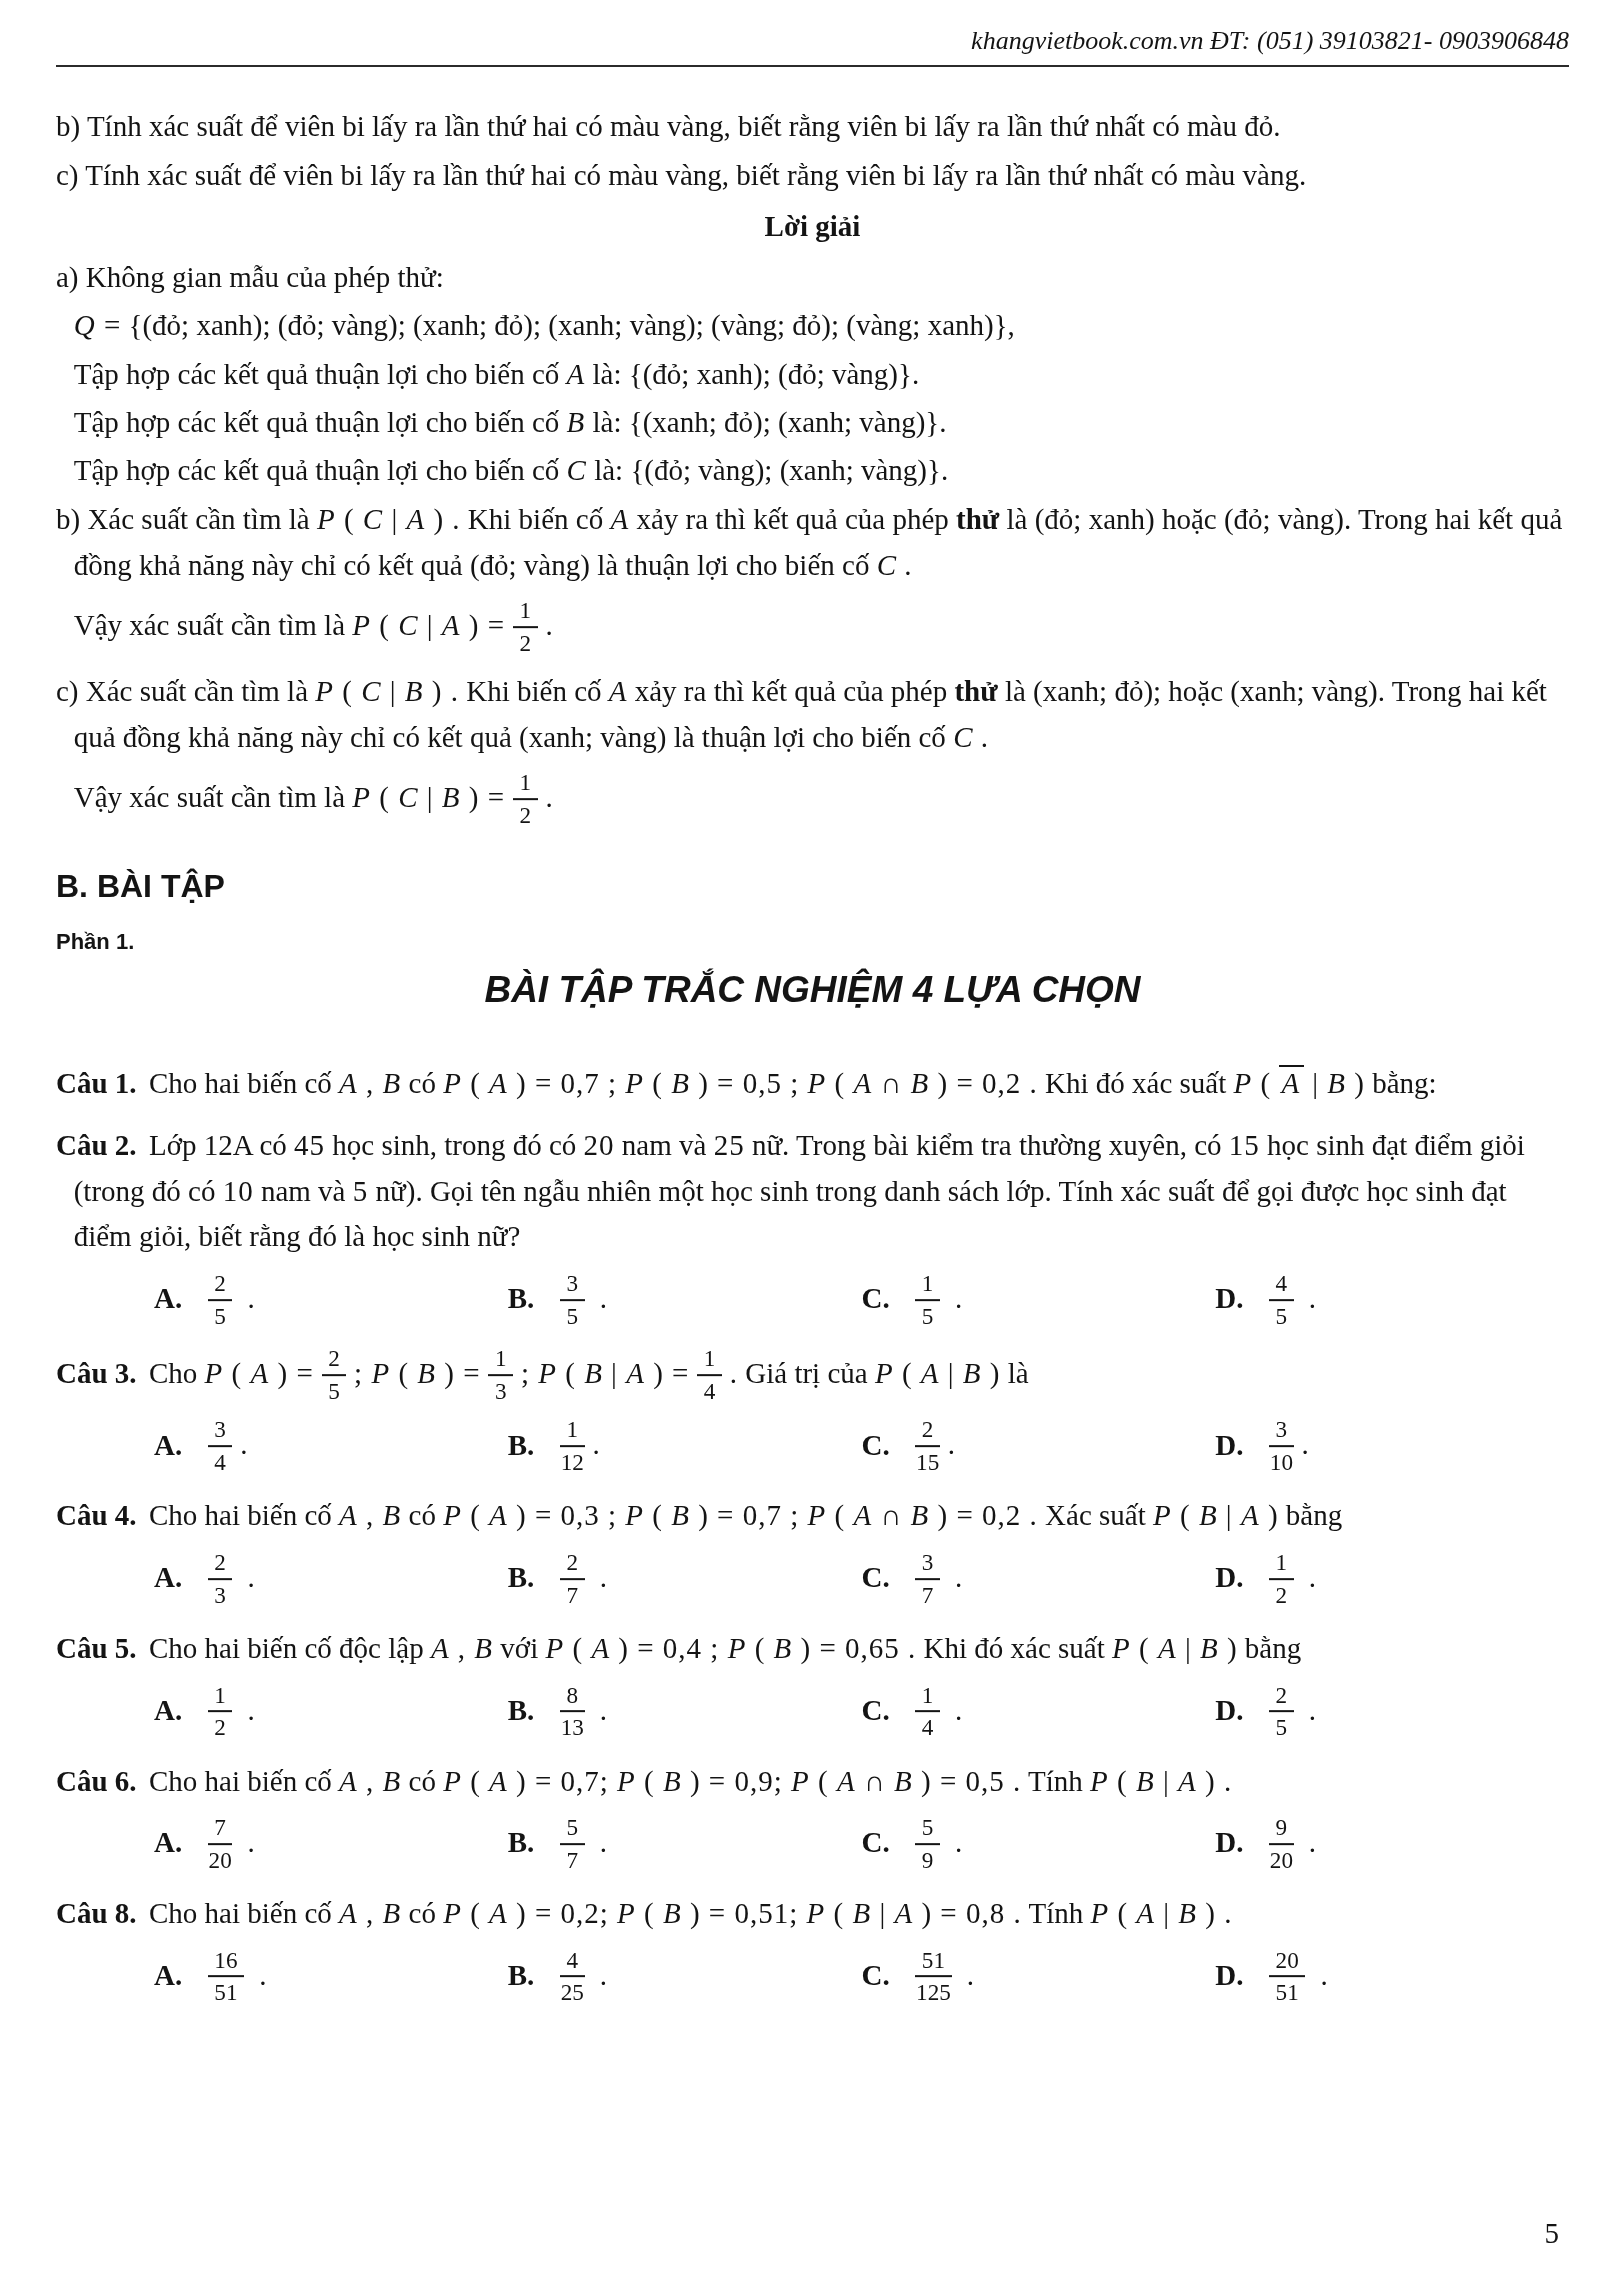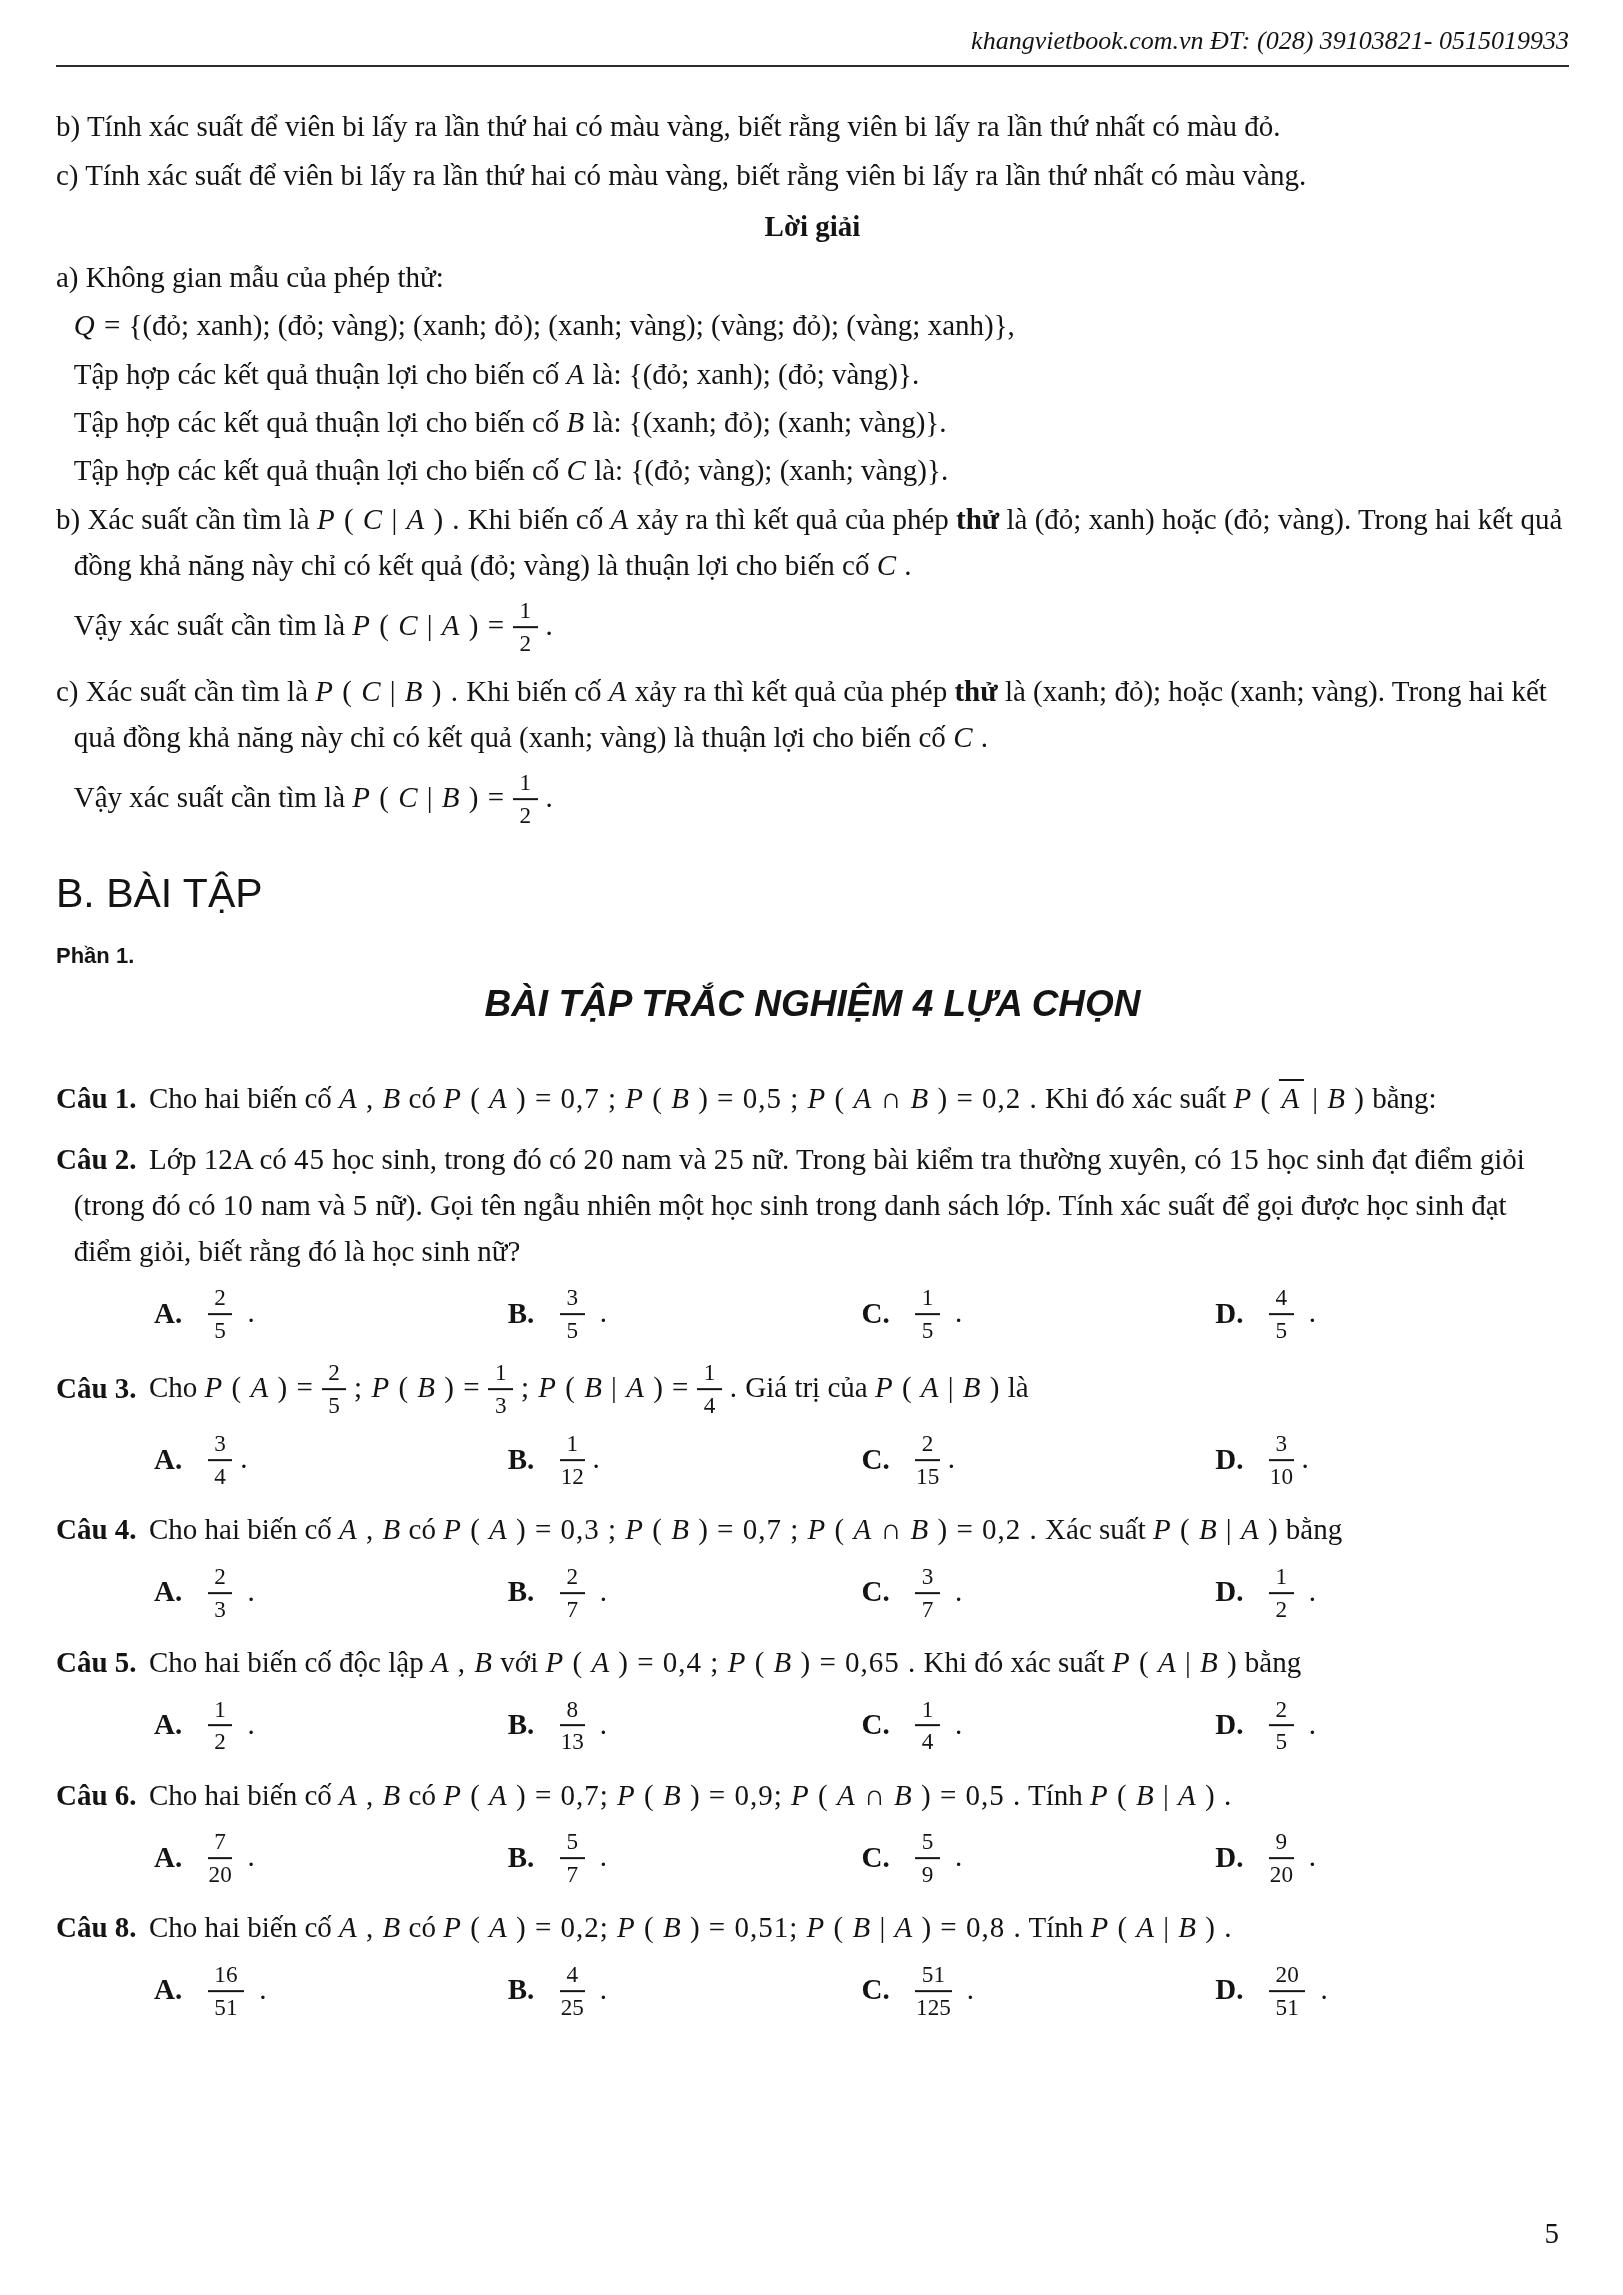--- a/index.html
+++ b/index.html
@@ -27,21 +27,21 @@
     border-top:2px solid #2b2b2b;
     margin:0 0 37px 0;
   }
   .para{margin:2.6px 0}
   .item{padding-left:17.7px;text-indent:-17.7px}
   .sub{padding-left:17.7px}
   .indent{padding-left:17.7px;margin:10.5px 0}
   .center-bold{text-align:center;font-weight:700;margin:5.2px 0}
   .section-heading{
     font-family:"Liberation Sans",sans-serif;
-    font-weight:400;font-size:41px;
+    font-weight:700;font-size:32px;
     margin:31px 0 10.5px 0;
   }
   .center-heading{
     text-align:left;font-family:"Liberation Sans",sans-serif;
     font-weight:700;font-size:22px;margin:13px 0 1.3px 0;
   }
   .center-subheading{
     text-align:center;font-family:"Liberation Sans",sans-serif;
     font-weight:700;font-size:37px;margin:1.3px 0 42px 0;font-style:italic;
   }
@@ -63,21 +63,21 @@
   .over{
     display:inline-block;border-top:2px solid #141414;
     padding:1.3px 3.9px 0 2px;line-height:1.05;font-style:italic;
   }
   .pagenum{position:absolute;right:64px;bottom:38px;font-size:29px}
 </style>
 </head>
 <body>
 
 <div class="header">
-  <span>khangvietbook.com.vn  ĐT: (028) 39103821- 0515019933</span>
+  <span>khangvietbook.com.vn  ĐT: (051) 39103821- 0903906848</span>
 </div>
 <hr class="rule">
 
 <div id="doc-content">
     <div class="para item"><span class="ilabel">b) </span>Tính xác suất để viên bi lấy ra lần thứ hai có màu vàng, biết rằng viên bi lấy ra lần thứ nhất có màu đỏ.</div>
     <div class="para item"><span class="ilabel">c) </span>Tính xác suất để viên bi lấy ra lần thứ hai có màu vàng, biết rằng viên bi lấy ra lần thứ nhất có màu vàng.</div>
     <div class="para center-bold">Lời giải</div>
     <div class="para item"><span class="ilabel">a) </span>Không gian mẫu của phép thử:</div>
     <div class="para sub"><span class="math"><i>Q</i> =</span> {(đỏ; xanh); (đỏ; vàng); (xanh; đỏ); (xanh; vàng); (vàng; đỏ); (vàng; xanh)},</div>
     <div class="para sub">Tập hợp các kết quả thuận lợi cho biến cố <span class="math"><i>A</i></span> là: {(đỏ; xanh); (đỏ; vàng)}.</div>

